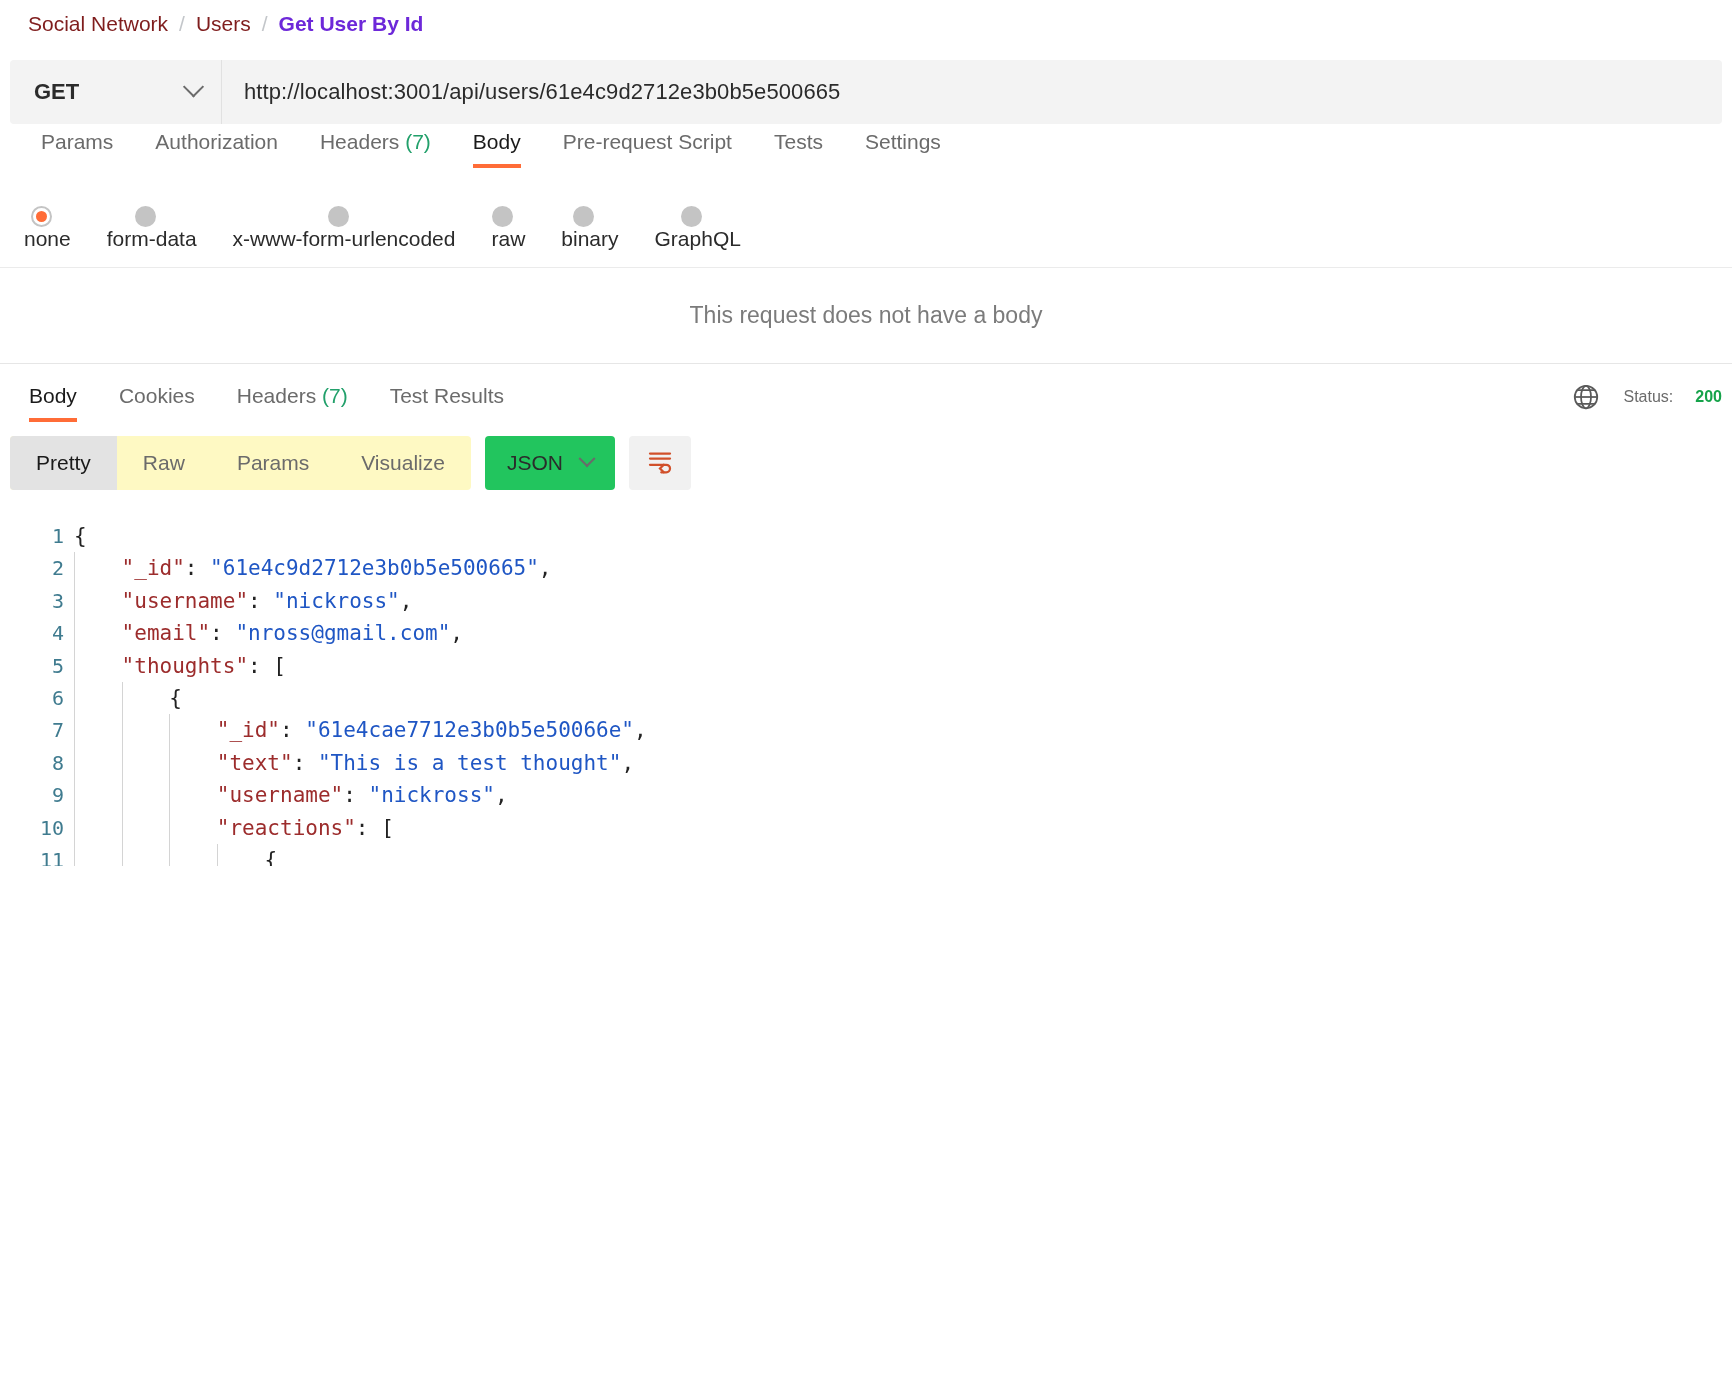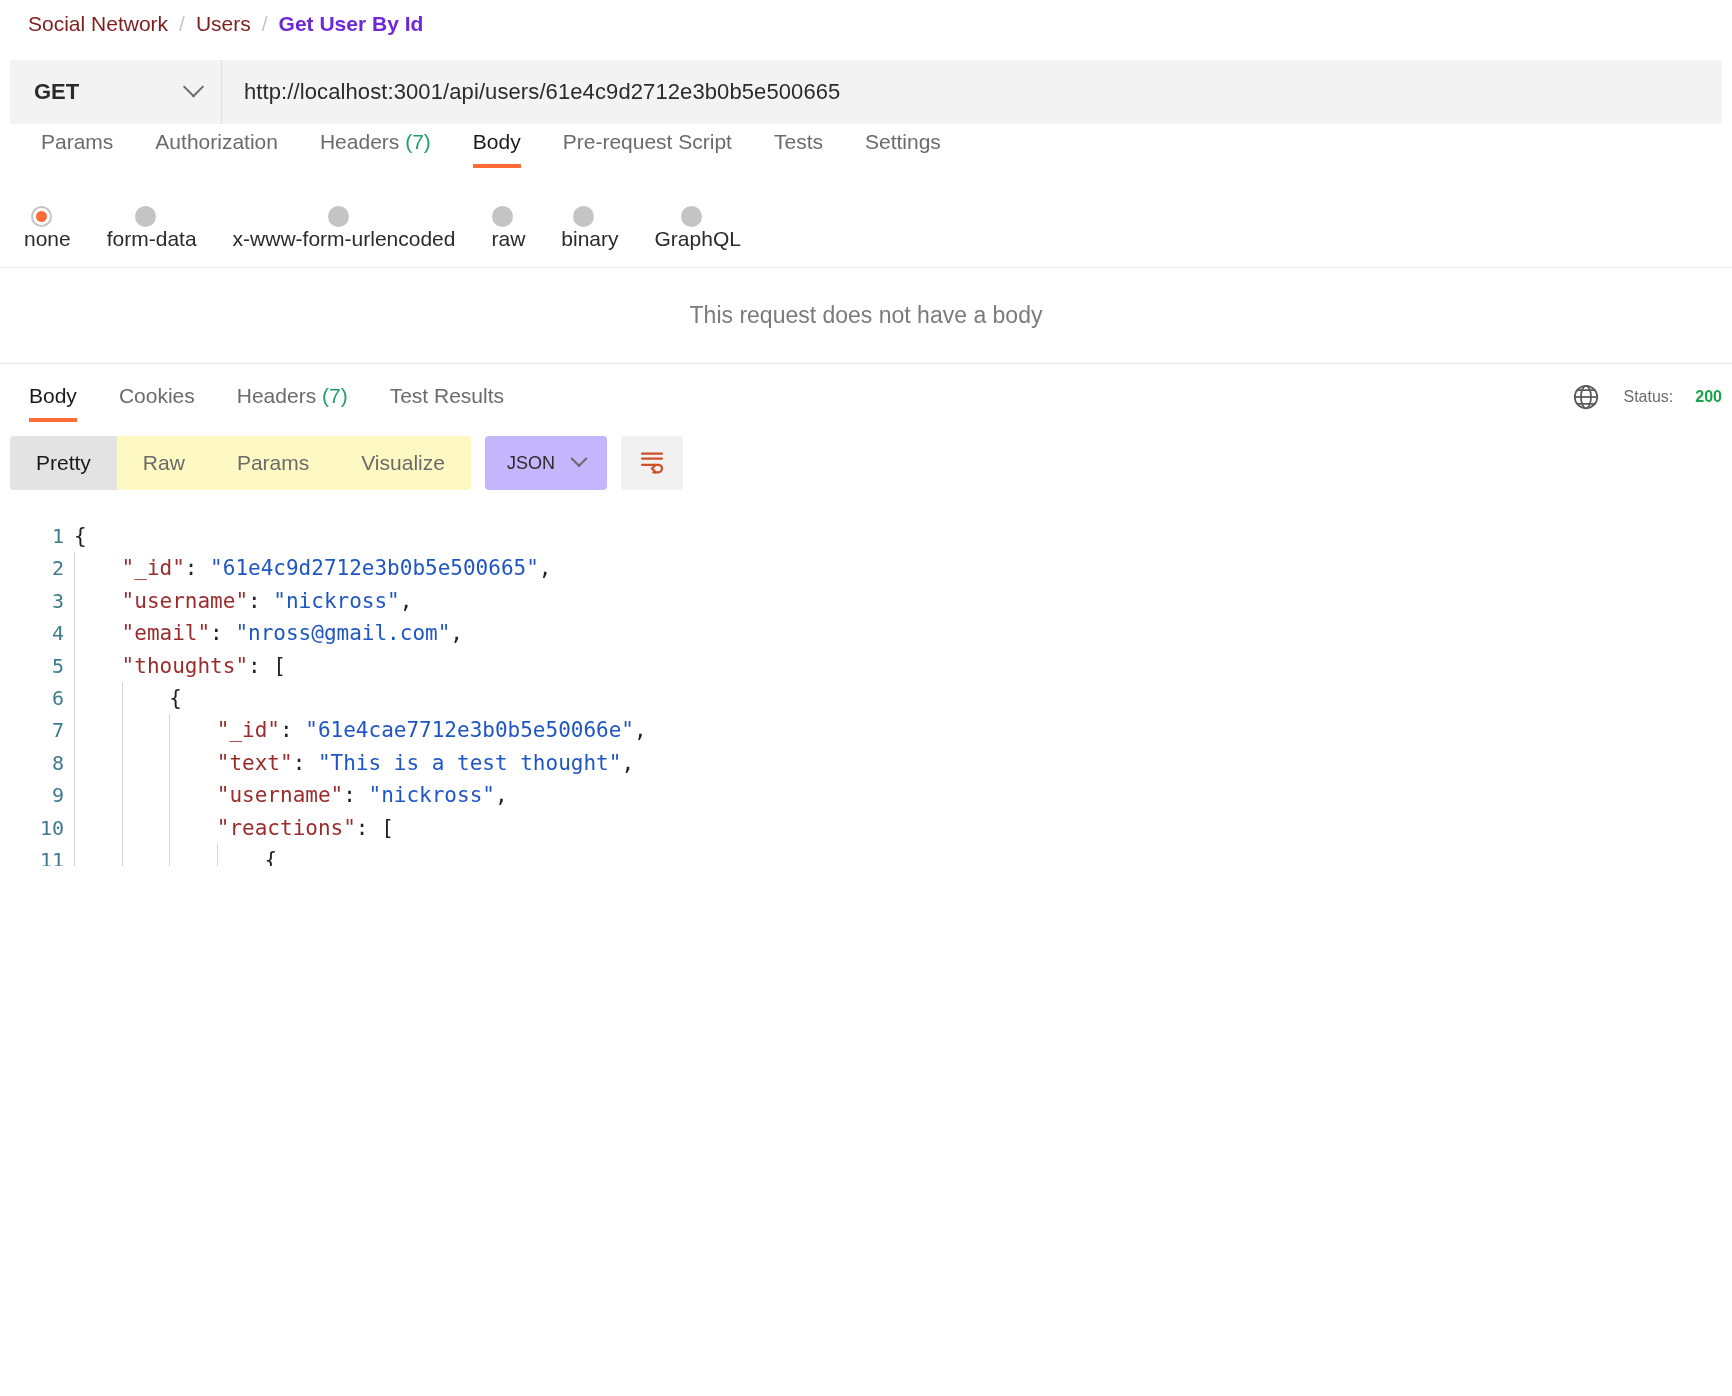--- a/index.html
+++ b/index.html
@@ -186,23 +186,23 @@
     color: #6b6b6b;
     cursor: pointer;
   }
   .seg-item.active { background: #e3e3e3; color: #1a1a1a; }
   .json-sel {
     display: flex;
     align-items: center;
     gap: 18px;
     height: 54px;
     padding: 8px 22px;
-    background: #c4b5fd;
+    background: #22c55e;
     border-radius: 4px;
-    font-size: 18px;
+    font-size: 21px;
     color: #2b2b2b;
     cursor: pointer;
   }
   .chev-sm {
     display: inline-block;
     width: 12px; height: 12px;
     border-right: 2px solid #6b6b6b;
     border-bottom: 2px solid #6b6b6b;
     transform: rotate(45deg) translate(-3px,-3px);
   }

